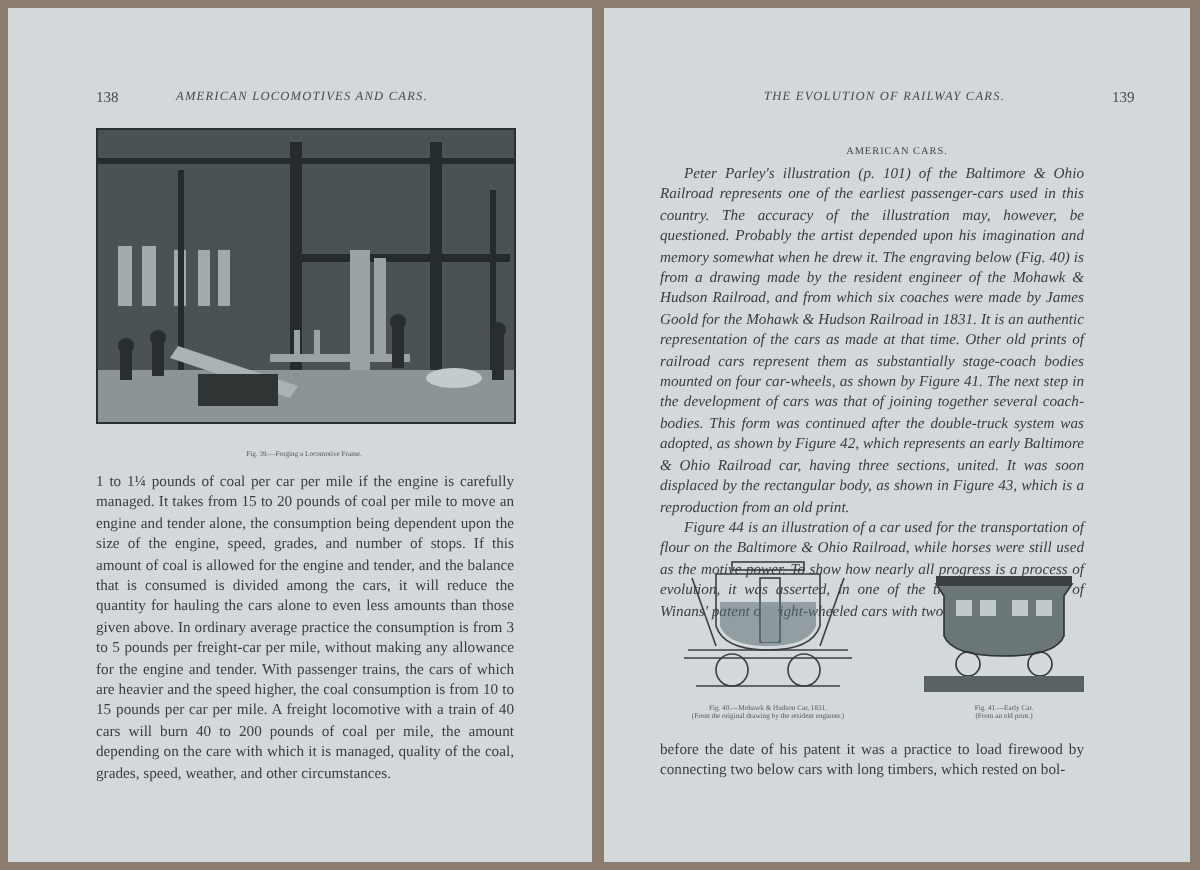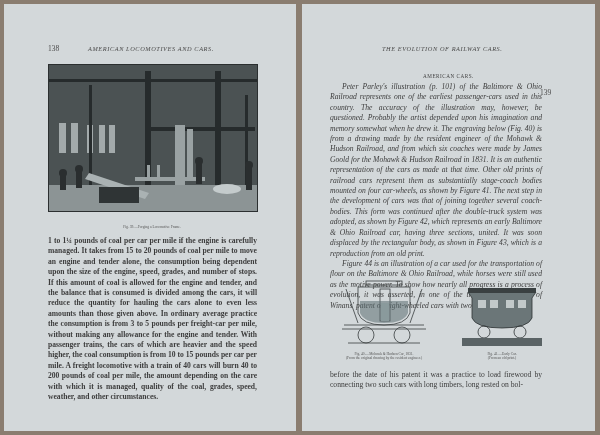--- a/index.html
+++ b/index.html
@@ -30,21 +30,21 @@
     }
     .page-num {
       position: absolute;
       top: 40px;
       font-size: 7.5px;
       color: #4a4a4a;
     }
     .left .page-num { left: 44px; }
     .left .running-head { left: 84px; }
     .right .running-head { left: 80px; }
-    .right .page-num { left: 238px; margin-top: 44px; }
+    .right .page-num { left: 254px; }
 
     .plate {
       position: absolute;
       left: 44px; top: 60px;
       width: 208px; height: 146px;
       background: linear-gradient(180deg, #3f4647 0%, #596062 45%, #6a7172 70%, #8a9192 100%);
       border: 1px solid #2b2f30;
       overflow: hidden;
     }
     .plate svg { width: 100%; height: 100%; display: block; }
@@ -57,21 +57,21 @@
     }
     .body-text {
       position: absolute;
       font-size: 7.6px;
       line-height: 10.4px;
       text-align: justify;
       color: #3c3c3c;
     }
     .body-text p { margin: 0; }
     .indent { text-indent: 12px; }
-    .left .body-text { left: 44px; top: 232px; width: 209px; font-weight: bold; }
+    .left .body-text { left: 44px; top: 232px; width: 209px; }
     .section-head {
       position: absolute;
       left: 0; width: 293px; top: 69px;
       text-align: center;
       font-size: 5.2px;
       letter-spacing: 0.5px;
       color: #444;
     }
     .right .body-text.top { left: 28px; top: 78px; width: 212px; font-style: italic; }
     .right .body-text.bottom { left: 28px; top: 366px; width: 212px; }
@@ -186,15 +186,15 @@
       </g>
       <rect x="0" y="54" width="80" height="8" fill="#5a6365"></rect>
     </svg>
   </div>
   <div class="caption cap41">
     <div>Fig. 41.—Early Car.</div>
     <div>(From an old print.)</div>
   </div>
 
   <div class="body-text bottom">
-    <p>before the date of his patent it was a practice to load firewood by connecting two such cars with long timbers, long rested on bol-</p>
+    <p>before the date of his patent it was a practice to load firewood by connecting two below cars with long timbers, which rested on bol-</p>
   </div>
 </div>
 
 </body></html>

